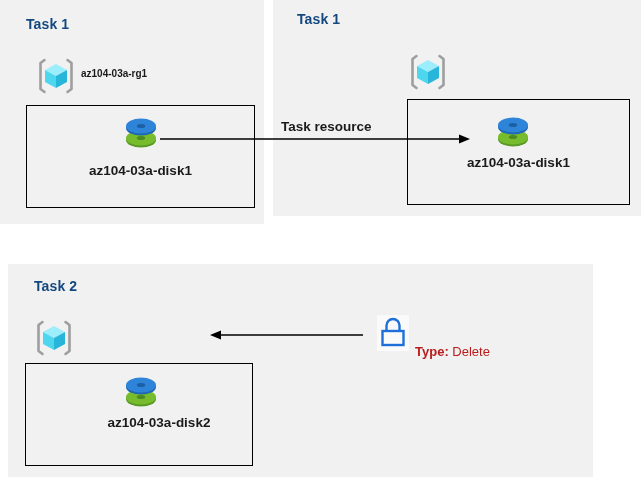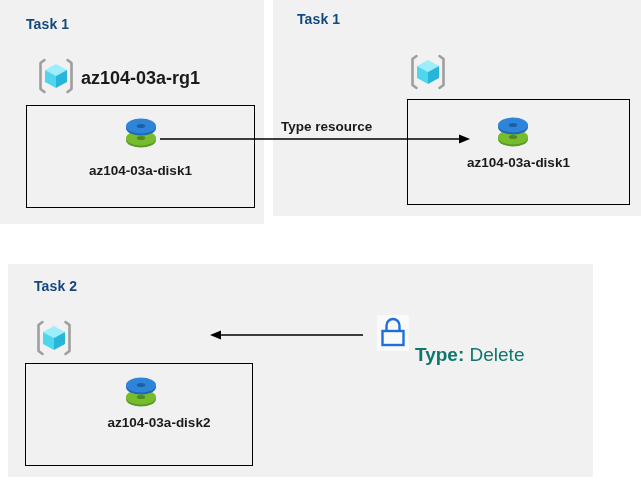--- a/index.html
+++ b/index.html
@@ -59,21 +59,21 @@
     position: absolute;
     width: 40px;
     height: 40px;
   }
   #rgicon-1 { left: 36px;  top: 56px; }
   #rgicon-2 { left: 408px; top: 52px; }
   #rgicon-3 { left: 34px;  top: 318px; }
 
   .rg-label {
     position: absolute;
-    font-size: 18px;
+    font-size: 10px;
     font-weight: bold;
     color: #1a1a1a;
     white-space: nowrap;
   }
   #rglabel-1 { left: 81px;  top: 68px; }
   #rglabel-2 { left: 455px; top: 64px; }
   #rglabel-3 { left: 82px;  top: 330px; }
 
   
   .disk-icon {
@@ -126,22 +126,22 @@
     top: 326px;
     font-size: 13.5px;
     font-weight: bold;
     color: #1a1a1a;
     white-space: nowrap;
   }
   .lock-type {
     position: absolute;
     left: 415px;
     top: 344px;
-    font-size: 19px;
-    color: #0f766e;
+    font-size: 13px;
+    color: #b91c1c;
     white-space: nowrap;
   }
   .lock-type .k { font-weight: bold; }
 </style>
 </head>
 <body>
 
 <div class="canvas">
 
   <div class="panel" id="panel-task1"></div>
@@ -196,21 +196,21 @@
       <ellipse cx="22" cy="13" rx="15" ry="7.5" fill="#2e84d8"></ellipse>
       <ellipse cx="22" cy="13" rx="4.2" ry="2" fill="#1b5fa5"></ellipse>
     </svg>
   </div>
   <div class="disk-label" id="disklabel-2">az104-03a-disk1</div>
 
   <svg class="arrow-svg" id="arrow-move" width="320" height="30">
     <line x1="0" y1="13" x2="302" y2="13" stroke="#000000" stroke-width="1.4"></line>
     <polygon points="310,13 299,8.4 299,17.6" fill="#000000"></polygon>
   </svg>
-  <div class="arrow-caption" id="caption-move">Type resource</div>
+  <div class="arrow-caption" id="caption-move">Task resource</div>
 
   <div class="panel" id="panel-task3"></div>
   <div class="panel-title" id="title-task3">Task 2</div>
 
   <div class="rg-icon" id="rgicon-3">
     <svg width="40" height="40" viewBox="0 0 40 40">
       <path d="M8.5 4 L4.5 7 L4.5 33 L8.5 36" fill="none" stroke="#9e9e9e" stroke-width="2.6" stroke-linecap="round" stroke-linejoin="round"></path>
       <path d="M31.5 4 L35.5 7 L35.5 33 L31.5 36" fill="none" stroke="#9e9e9e" stroke-width="2.6" stroke-linecap="round" stroke-linejoin="round"></path>
       <polygon points="20,8 31,14 20,20 9,14" fill="#9ceefc"></polygon>
       <polygon points="9,14 20,20 20,32 9,26" fill="#4fd6ef"></polygon>

